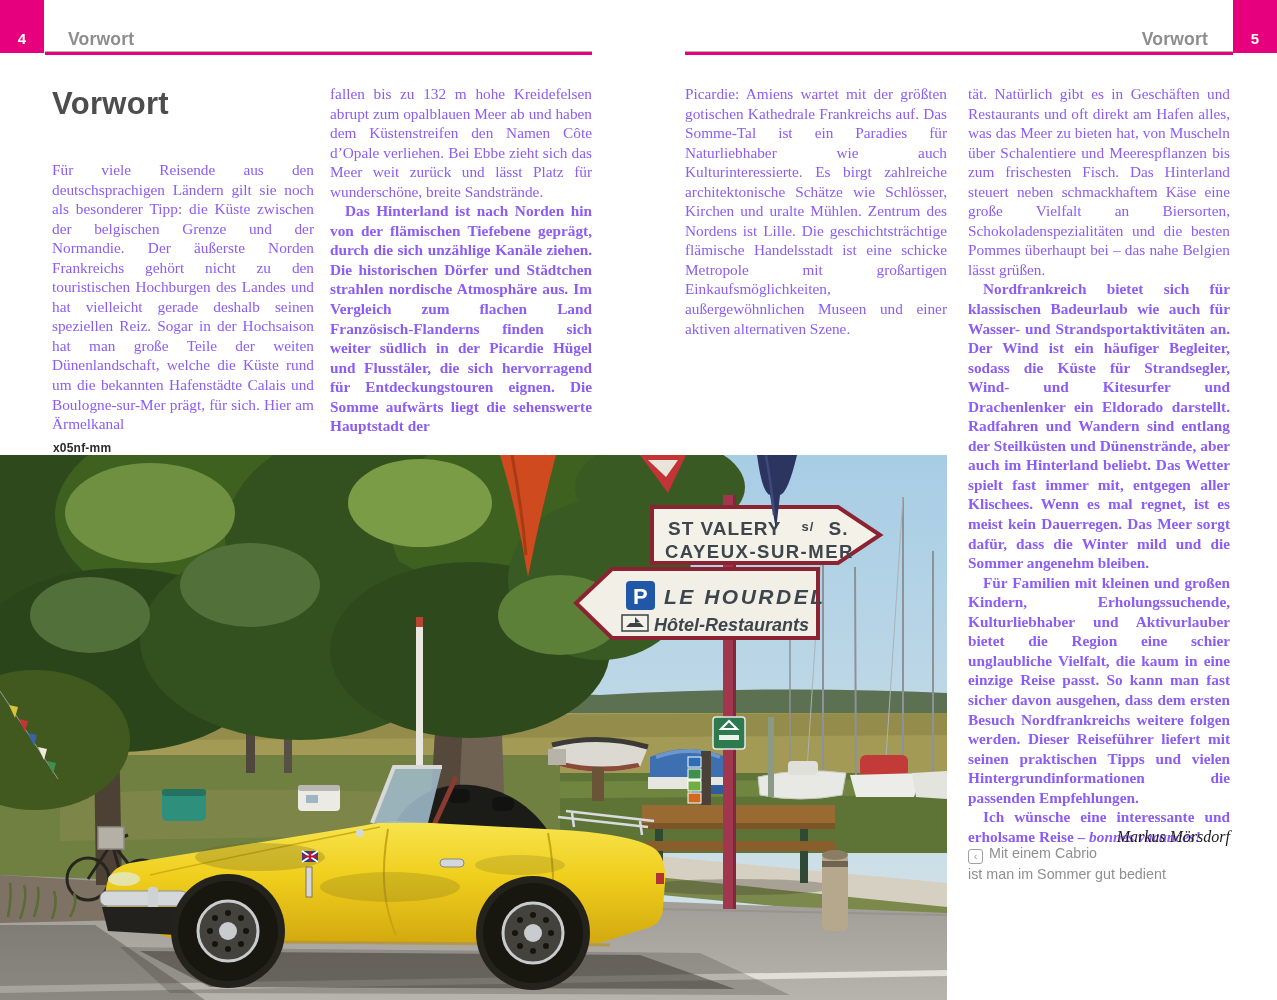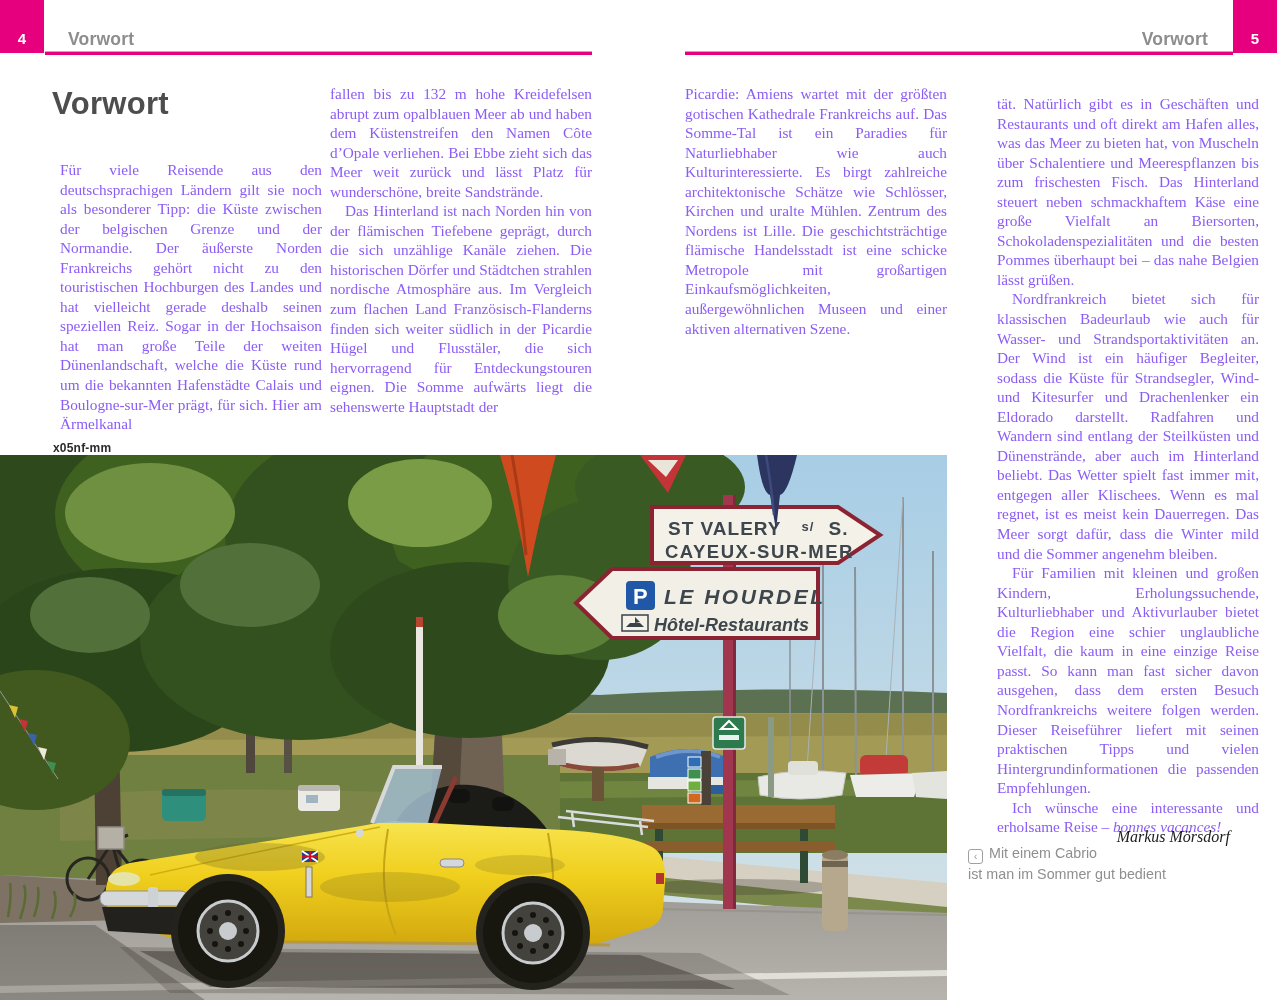--- a/index.html
+++ b/index.html
@@ -13,21 +13,21 @@
         font-weight:bold;font-size:17.5px;color:#8d8d8d;letter-spacing:.2px;}
   .rule-gray{position:absolute;top:51px;height:1px;background:#b3b3b3;}
   .rule-pink{position:absolute;top:52px;height:3px;background:#e6007e;}
   
   .big-title{position:absolute;left:52px;top:86px;font-family:"Liberation Sans",sans-serif;
         font-weight:bold;font-size:31px;color:#4d4d4d;letter-spacing:.3px;}
   
   .col{position:absolute;width:262px;text-align:justify;font-size:15.3px;line-height:19.55px;
         color:#8b5cf6;}
   .col p{margin:0;}
-  .col p.indent{text-indent:15px;}
+  .col p.indent{text-indent:15px;font-weight:bold;}
   .it{font-style:italic;}
   .signature{position:absolute;left:968px;top:828px;width:262px;text-align:right;
         font-style:italic;font-size:16px;color:#1c1c1c;}
   
   .caption{position:absolute;left:968px;top:843px;width:280px;
         font-family:"Liberation Sans",sans-serif;font-size:14.3px;line-height:20px;color:#8f8f8f;}
   .cap-icon{display:inline-block;width:13px;height:13px;border:1.5px solid #a0a0a0;border-radius:3px;
         text-align:center;line-height:12px;font-size:11px;color:#a0a0a0;vertical-align:-2px;margin-right:6px;}
   
   .credit{position:absolute;left:53px;top:441px;font-family:"Liberation Sans",sans-serif;
@@ -48,32 +48,32 @@
   <div class="rule-pink" style="left:45px;width:547px;"></div>
 
   <div class="pagenum-block" style="left:1233px;">
     <span>5</span>
   </div>
   <div class="hdr-title" style="left:685px;width:523px;text-align:right;">Vorwort</div>
   <div class="rule-gray" style="left:685px;width:548px;"></div>
   <div class="rule-pink" style="left:685px;width:548px;"></div>
 
   <div class="big-title">Vorwort</div>
-  <div class="col" style="left:52px;top:160px;margin-left:8px;">
+  <div class="col" style="left:52px;top:160px;">
       <p><span>Für viele Reisende aus den deutschsprachigen Ländern gilt sie noch als besonderer Tipp: die Küste zwischen der belgischen Grenze und der Normandie. Der äußerste Norden Frankreichs gehört nicht zu den touristischen Hochburgen des Landes und hat vielleicht gerade deshalb seinen speziellen Reiz. Sogar in der Hochsaison hat man große Teile der weiten Dünenlandschaft, welche die Küste rund um die bekannten Hafenstädte Calais und Boulogne-sur-Mer prägt, für sich. Hier am Ärmelkanal</span></p>
     </div>
   <div class="col" style="left:330px;top:84px;">
       <p><span>fallen bis zu 132 m hohe Kreidefelsen abrupt zum opalblauen Meer ab und haben dem Küstenstreifen den Namen Côte d’Opale verliehen. Bei Ebbe zieht sich das Meer weit zurück und lässt Platz für wunderschöne, breite Sandstrände.</span></p>
       <p class="indent"><span>Das Hinterland ist nach Norden hin von der flämischen Tiefebene geprägt, durch die sich unzählige Kanäle ziehen. Die historischen Dörfer und Städtchen strahlen nordische Atmosphäre aus. Im Vergleich zum flachen Land Französisch-Flanderns finden sich weiter südlich in der Picardie Hügel und Flusstäler, die sich hervorragend für Entdeckungstouren eignen. Die Somme aufwärts liegt die sehenswerte Hauptstadt der</span></p>
     </div>
 
   <div class="col" style="left:685px;top:84px;">
       <p><span>Picardie: Amiens wartet mit der größten gotischen Kathedrale Frankreichs auf. Das Somme-Tal ist ein Paradies für Naturliebhaber wie auch Kulturinteressierte. Es birgt zahlreiche architektonische Schätze wie Schlösser, Kirchen und uralte Mühlen. Zentrum des Nordens ist Lille. Die geschichtsträchtige flämische Handelsstadt ist eine schicke Metropole mit großartigen Einkaufsmöglichkeiten, außergewöhnlichen Museen und einer aktiven alternativen Szene.</span></p>
     </div>
-  <div class="col" style="left:968px;top:94px;margin-left:29px;">
+  <div class="col" style="left:968px;top:84px;">
       <p><span>tät. Natürlich gibt es in Geschäften und Restaurants und oft direkt am Hafen alles, was das Meer zu bieten hat, von Muscheln über Schalentiere und Meerespflanzen bis zum frischesten Fisch. Das Hinterland steuert neben schmackhaftem Käse eine große Vielfalt an Biersorten, Schokoladenspezialitäten und die besten Pommes überhaupt bei – das nahe Belgien lässt grüßen.</span></p>
       <p class="indent"><span>Nordfrankreich bietet sich für klassischen Badeurlaub wie auch für Wasser- und Strandsportaktivitäten an. Der Wind ist ein häufiger Begleiter, sodass die Küste für Strandsegler, Wind- und Kitesurfer und Drachenlenker ein Eldorado darstellt. Radfahren und Wandern sind entlang der Steilküsten und Dünenstrände, aber auch im Hinterland beliebt. Das Wetter spielt fast immer mit, entgegen aller Klischees. Wenn es mal regnet, ist es meist kein Dauerregen. Das Meer sorgt dafür, dass die Winter mild und die Sommer angenehm bleiben.</span></p>
       <p class="indent"><span>Für Familien mit kleinen und großen Kindern, Erholungssuchende, Kulturliebhaber und Aktivurlauber bietet die Region eine schier unglaubliche Vielfalt, die kaum in eine einzige Reise passt. So kann man fast sicher davon ausgehen, dass dem ersten Besuch Nordfrankreichs weitere folgen werden. Dieser Reiseführer liefert mit seinen praktischen Tipps und vielen Hintergrundinformationen die passenden Empfehlungen.</span></p>
       <p class="indent"><span>Ich wünsche eine interessante und erholsame Reise – </span><span class="it">bonnes vacances!</span></p>
     </div>
   <div class="signature">Markus Mörsdorf</div>
 
   <div class="caption">
     <div><span class="cap-icon">‹</span><span>Mit einem Cabrio</span></div>
     <div>ist man im Sommer gut bedient</div>

